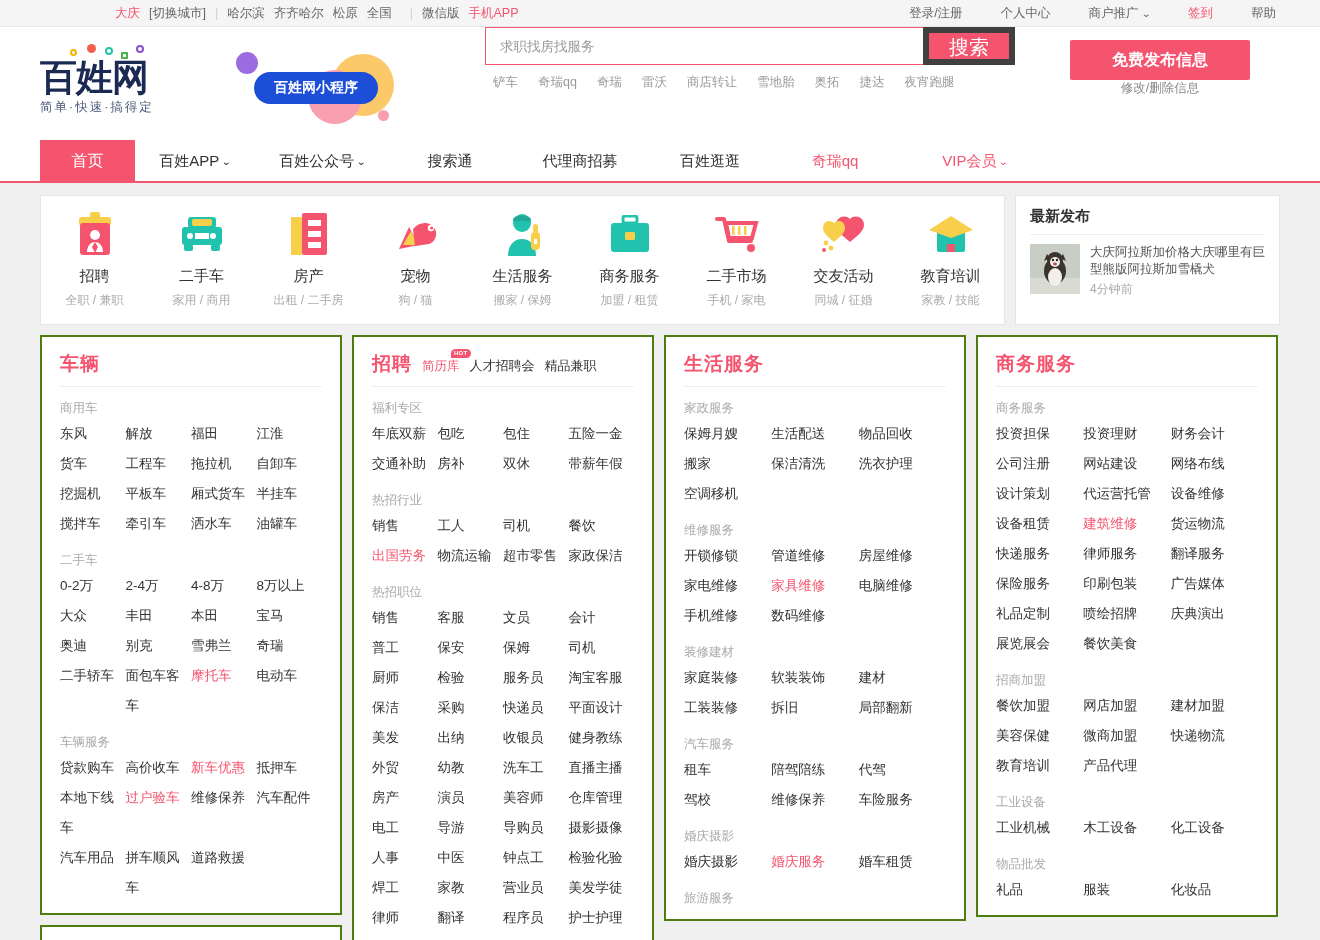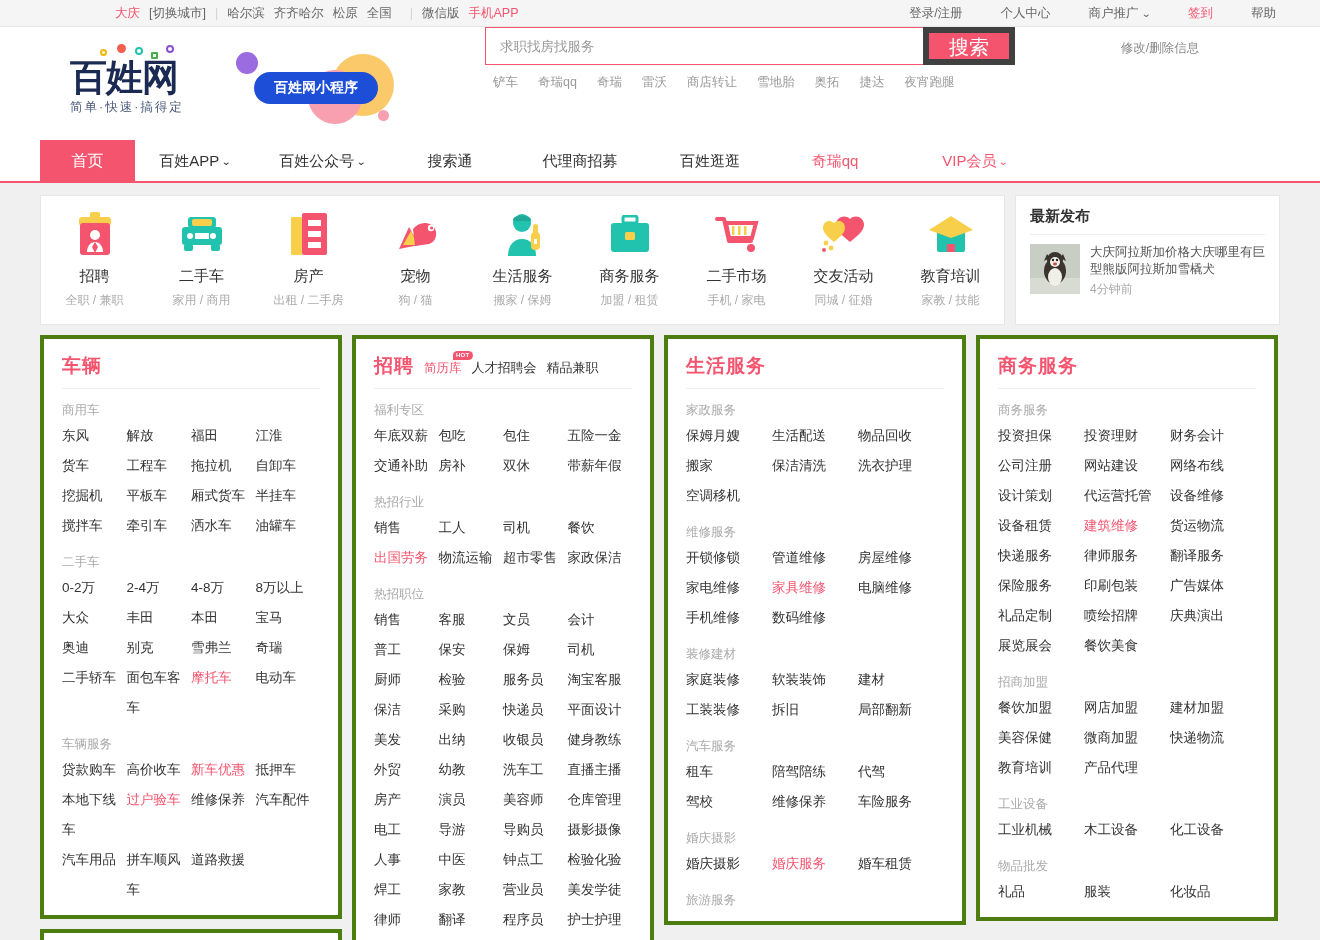--- a/index.html
+++ b/index.html
@@ -24,21 +24,21 @@
   .topbar .sep{ color:#d2d2d2; }
   .pinktext{ color:#f5546e; }
   .caret{ display:inline-block; margin-left:3px; font-size:10px; transform:scaleX(1.25);}
 
   
   .header{
     height:113px; background:#fff; position:relative;
   }
   .hd-inner{ width:1240px; margin:0 auto; position:relative; height:113px; }
 
-  .logo{ position:absolute; left:0px; top:17px; width:150px;margin-left:30px; }
+  .logo{ position:absolute; left:0px; top:17px; width:150px; }
   .logo .dots{ position:relative; height:14px; margin-left:30px; }
   .logo .dots i{ position:absolute; border-radius:50%; display:block; }
   .logo-main{
     font-size:37px; font-weight:bold; color:#1b2a52; letter-spacing:-1px;
     line-height:40px; font-family:"DejaVu Sans","Liberation Sans",sans-serif;
   }
   .logo-sub{ font-size:12.5px; color:#4a5a7a; letter-spacing:2px; margin-top:1px;}
 
   .miniapp{ position:absolute; left:196px; top:25px; width:170px; height:70px;}
   .miniapp .blob{ position:absolute; border-radius:50%; }
@@ -100,21 +100,21 @@
   .latest .thumb{
     width:50px; height:50px; flex:none; border-radius:1px; overflow:hidden; position:relative;
     background:linear-gradient(#cfd4cd,#b9bfb6);
   }
   .latest .tx{ font-size:12.5px; color:#555; line-height:17px; }
   .latest .tm{ font-size:12px; color:#aaa; margin-top:3px; }
 
   
   .cols{ display:flex; gap:10px; margin-top:10px; }
   .col{ width:302px; }
-  .card{ background:#fff; border:4px solid #4d7c0f; padding:14px 18px 10px 18px; margin-bottom:10px; }
+  .card{ background:#fff; border:2px solid #4d7c0f; padding:14px 18px 10px 18px; margin-bottom:10px; }
   .card-hd{ display:flex; align-items:baseline; gap:10px; padding-bottom:9px; border-bottom:1px solid #eee; }
   .card-title{ font-size:19px; font-weight:bold; color:#f5546e; letter-spacing:1px;}
   .card-hd .sub{ font-size:12.5px; color:#f5546e; position:relative; }
   .card-hd .sub2{ font-size:13px; color:#333; }
   .hotbadge{
     position:absolute; right:-11px; top:-9px; background:#f5546e; color:#fff;
     font-size:6px; font-weight:bold; border-radius:8px 8px 8px 0; padding:1px 3px;
     line-height:7px; letter-spacing:.3px;
   }
   .grp{ font-size:12.5px; color:#aaa; margin:13px 0 2px 0; }
@@ -183,20 +183,21 @@
           <a>雷沃</a>
           <a>商店转让</a>
           <a>雪地胎</a>
           <a>奥拓</a>
           <a>捷达</a>
           <a>夜宵跑腿</a>
         </div>
     </div>
 
     <div class="postwrap">
+      <a class="postbtn">免费发布信息</a>
       <a class="postsub">修改/删除信息</a>
     </div>
 
   </div>
 </div>
 
 <div class="nav">
   <div class="nav-inner" id="nav-inner">
       <div class="nav-item home home">
         <span>首页</span>

